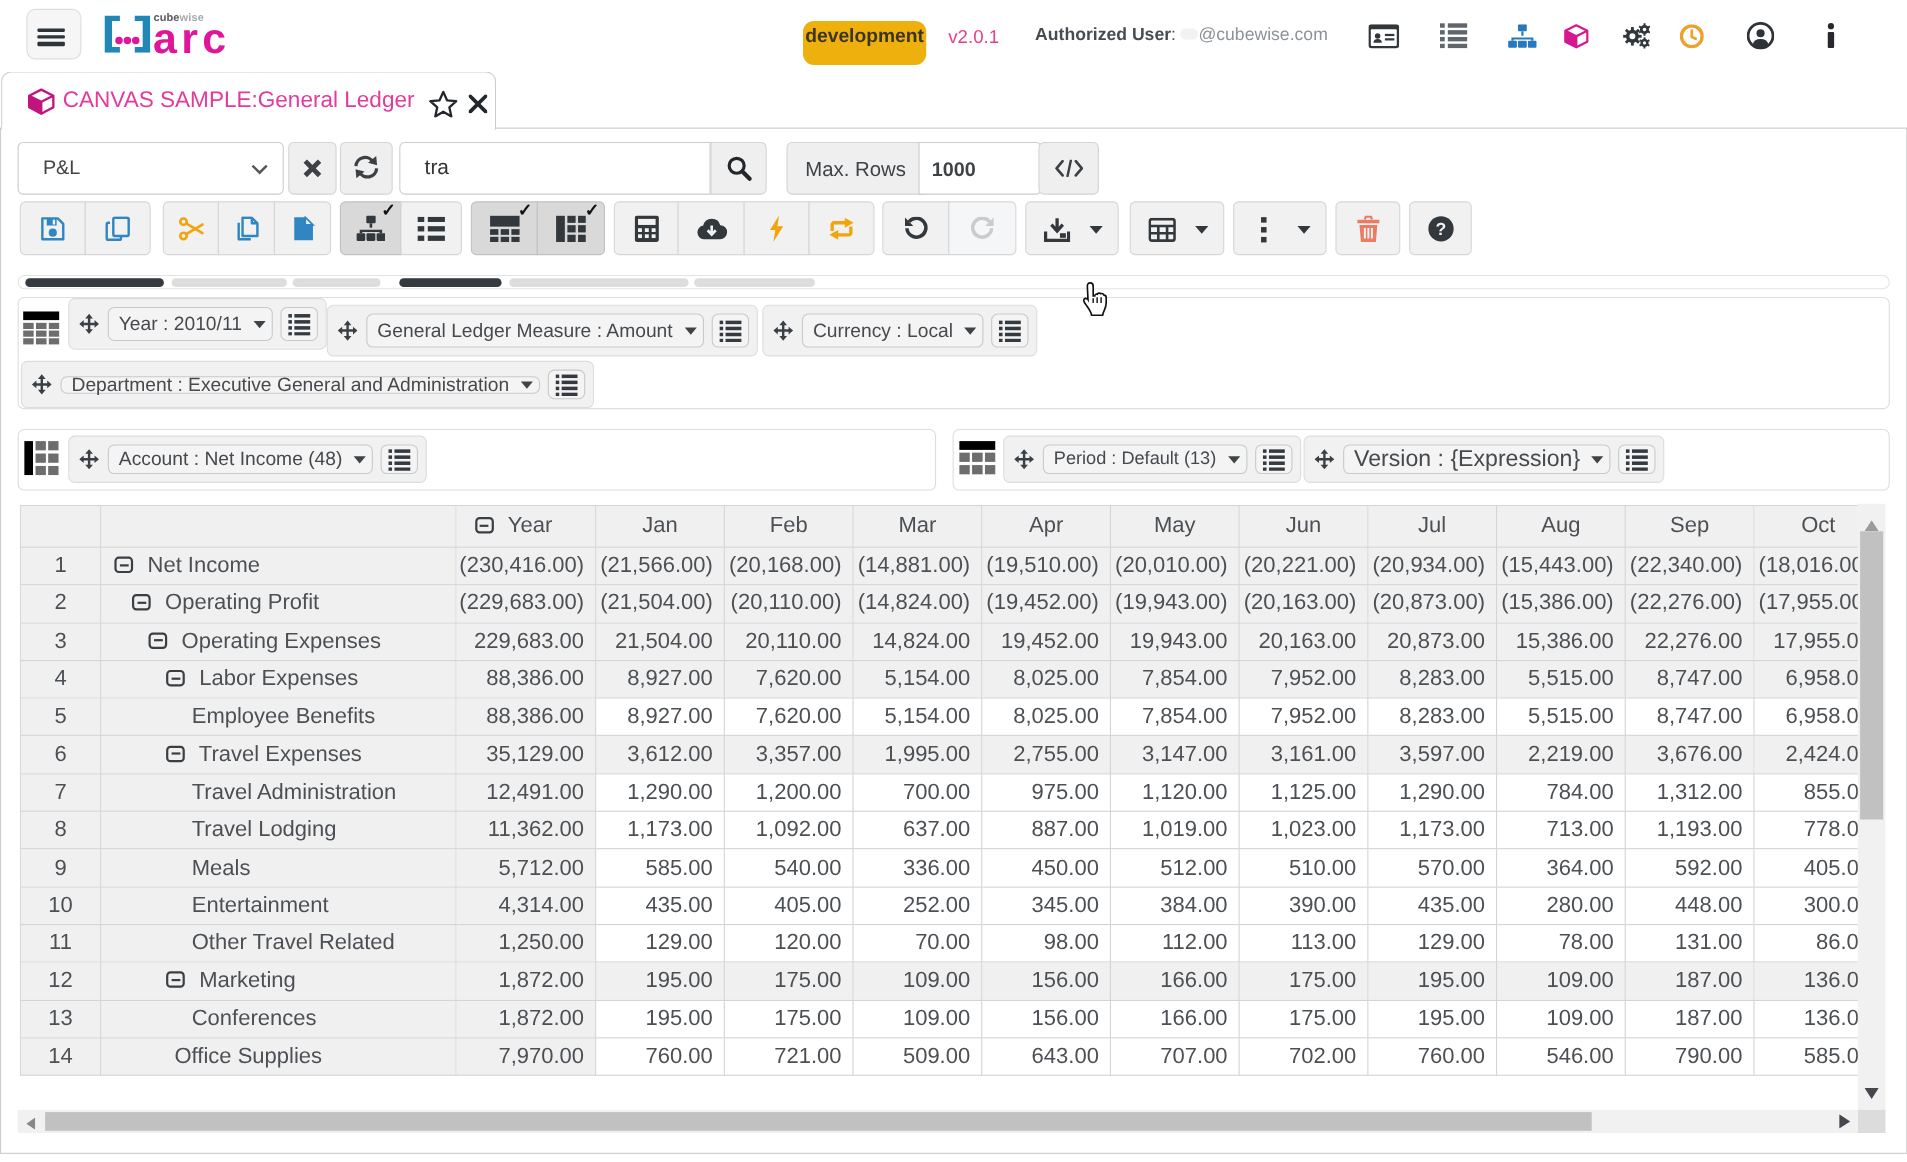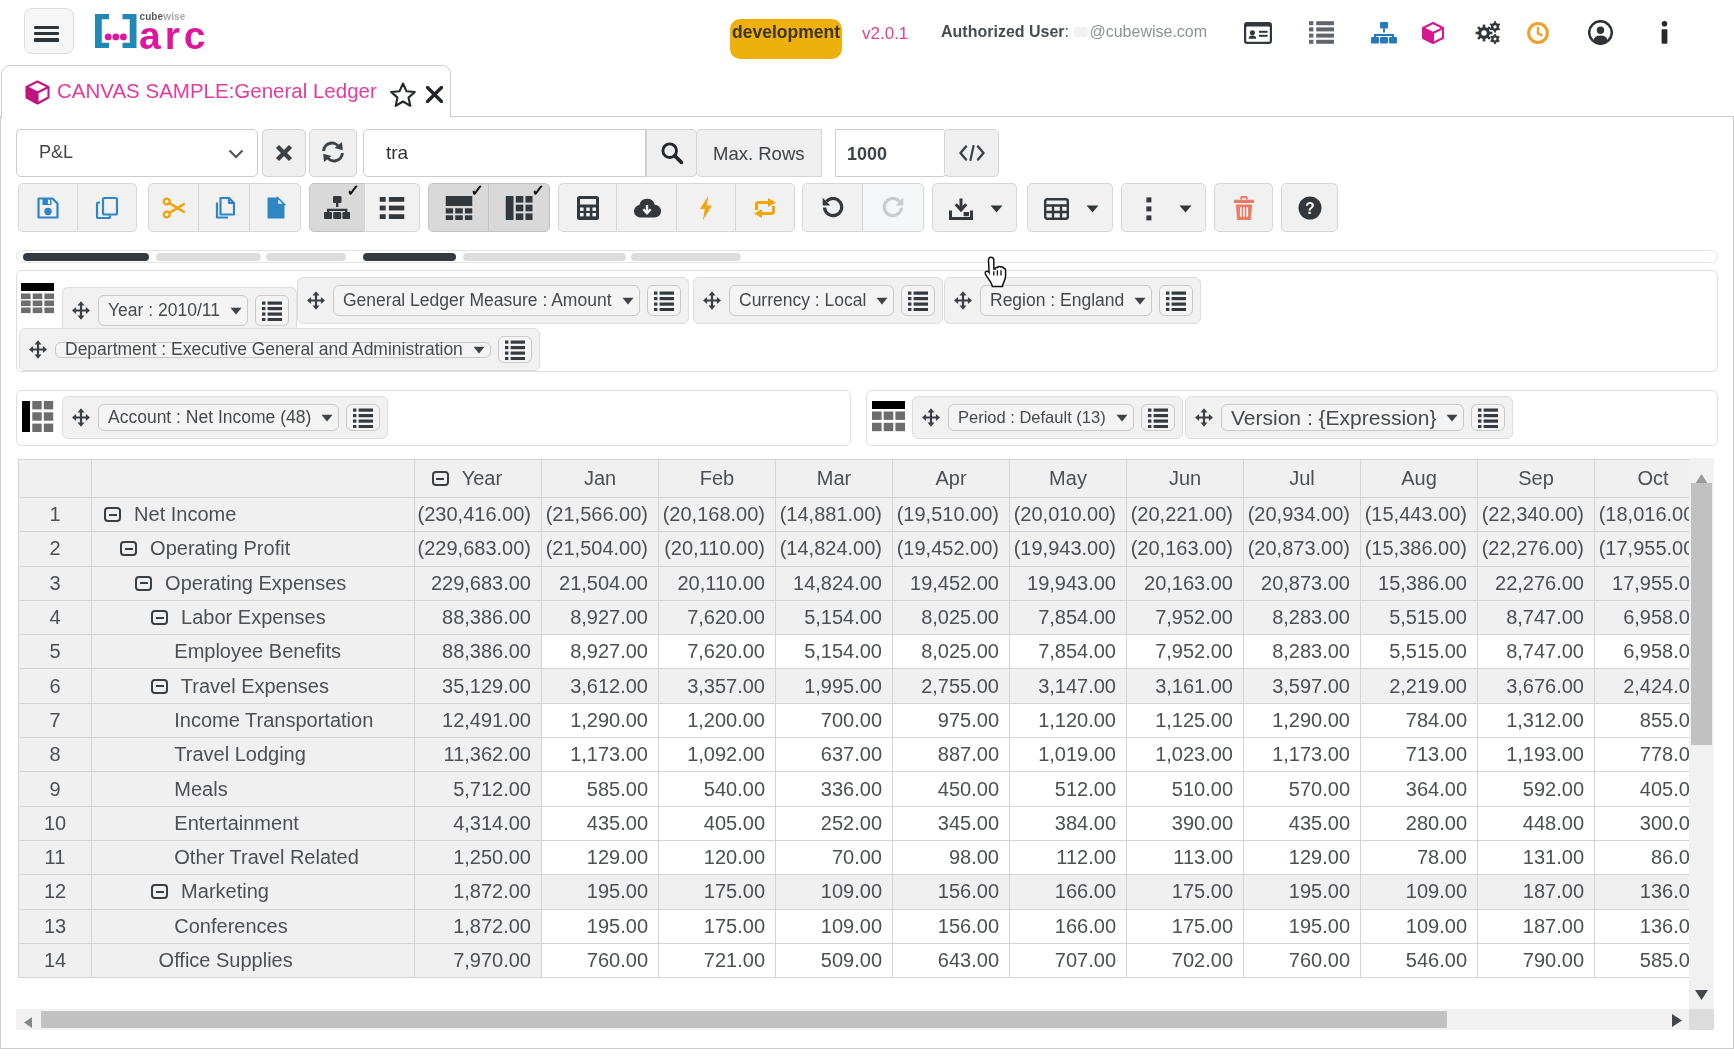--- a/index.html
+++ b/index.html
@@ -189,21 +189,21 @@
     </div>
 <div class="ctl" style="left:363px; top:129px; width:283px; height:48px; border-radius:5px 0 0 5px;">
       <span style="position:absolute;left:22px;top:12px;font-size:19px;color:#333;">tra</span>
     </div>
 <div class="btn" style="left:646px; top:129px; width:51px; height:48px; border-radius:0 5px 5px 0;">
       <svg class="cc" width="23" height="23" viewBox="0 0 23 23">
         <circle cx="9.2" cy="9.2" r="6.8" fill="none" stroke="#23272b" stroke-width="2.9"></circle>
         <path d="M14.4 14.4 L21 21" stroke="#23272b" stroke-width="3.8" stroke-linecap="round"></path>
       </svg>
     </div>
-<div class="btn" style="left:696px; top:129px; width:126px; height:48px; border-radius:5px 0 0 5px;">
+<div class="btn" style="left:715px; top:129px; width:126px; height:48px; border-radius:5px 0 0 5px;">
       <span style="position:absolute;left:16px;top:13px;font-size:18.5px;color:#3e4347;">Max. Rows</span>
     </div>
 <div class="ctl" style="left:835px; top:129px; width:112px; height:48px; border-radius:0 5px 5px 0;font-weight:bold;">
       <span style="position:absolute;left:11px;top:14px;font-size:18px;color:#3e4347;">1000</span>
     </div>
 <div class="btn" style="left:944px; top:129px; width:55px; height:48px;">
       <svg class="cc" width="26" height="16" viewBox="0 0 26 16">
         <path d="M7 1.5 L1.5 8 L7 14.5 M19 1.5 L24.5 8 L19 14.5" fill="none" stroke="#3c4146" stroke-width="2.4" stroke-linecap="round" stroke-linejoin="round"></path>
         <path d="M14.5 1 L11.5 15" stroke="#3c4146" stroke-width="2.2" stroke-linecap="round"></path>
       </svg>
@@ -401,21 +401,21 @@
         <rect x="0" y="10.5" width="9.6" height="5.6" fill="#6d6d6d"></rect>
         <rect x="11.7" y="10.5" width="9.6" height="5.6" fill="#6d6d6d"></rect>
         <rect x="23.4" y="10.5" width="9.6" height="5.6" fill="#6d6d6d"></rect>
         <rect x="0" y="17.5" width="9.6" height="5.6" fill="#6d6d6d"></rect>
         <rect x="11.7" y="17.5" width="9.6" height="5.6" fill="#6d6d6d"></rect>
         <rect x="23.4" y="17.5" width="9.6" height="5.6" fill="#6d6d6d"></rect>
         <rect x="0" y="24.5" width="9.6" height="5.6" fill="#6d6d6d"></rect>
         <rect x="11.7" y="24.5" width="9.6" height="5.6" fill="#6d6d6d"></rect>
         <rect x="23.4" y="24.5" width="9.6" height="5.6" fill="#6d6d6d"></rect>
       </svg></div>
-<div class="chipgrp" style="left:62px; top:287px; height:47px;">
+<div class="chipgrp" style="left:62px; top:271px; height:47px;">
       <span class="mv">
         <svg width="18" height="19" viewBox="0 0 18 19">
           <g fill="#3a4046">
             <path d="M9 0.3 L12.5 4.6 L10.1 4.6 L10.1 8.4 L13.9 8.4 L13.9 6 L18 9.5 L13.9 13 L13.9 10.6 L10.1 10.6 L10.1 14.4 L12.5 14.4 L9 18.7 L5.5 14.4 L7.9 14.4 L7.9 10.6 L4.1 10.6 L4.1 13 L0 9.5 L4.1 6 L4.1 8.4 L7.9 8.4 L7.9 4.6 L5.5 4.6 Z"></path>
           </g>
         </svg>
       </span>
       <span class="chipbtn" style="height:31px; font-size:17.5px;">Year : 2010/11<svg width="12" height="8" viewBox="0 0 12 8" style="margin-left:10px;">
           <path d="M0.5 0.8 L11.5 0.8 L6 7.4 Z" fill="#3e4347"></path>
         </svg></span>
@@ -458,44 +458,20 @@
     </div>
 <div class="chipgrp" style="left:693px; top:277px; height:47px;">
       <span class="mv">
         <svg width="18" height="19" viewBox="0 0 18 19">
           <g fill="#3a4046">
             <path d="M9 0.3 L12.5 4.6 L10.1 4.6 L10.1 8.4 L13.9 8.4 L13.9 6 L18 9.5 L13.9 13 L13.9 10.6 L10.1 10.6 L10.1 14.4 L12.5 14.4 L9 18.7 L5.5 14.4 L7.9 14.4 L7.9 10.6 L4.1 10.6 L4.1 13 L0 9.5 L4.1 6 L4.1 8.4 L7.9 8.4 L7.9 4.6 L5.5 4.6 Z"></path>
           </g>
         </svg>
       </span>
       <span class="chipbtn" style="height:31px; font-size:17.5px;">Currency : Local<svg width="12" height="8" viewBox="0 0 12 8" style="margin-left:10px;">
-          <path d="M0.5 0.8 L11.5 0.8 L6 7.4 Z" fill="#3e4347"></path>
-        </svg></span>
-      <span class="chiplist" style="height:31px;">
-        <svg width="20" height="21" viewBox="0 0 20 21">
-          <rect x="0" y="1.5" width="3.4" height="3.2" fill="#343a40"></rect>
-          <rect x="5.6" y="1.5" width="15.4" height="3.2" fill="#343a40"></rect>
-          <rect x="0" y="7.0" width="3.4" height="3.2" fill="#343a40"></rect>
-          <rect x="5.6" y="7.0" width="15.4" height="3.2" fill="#343a40"></rect>
-          <rect x="0" y="12.5" width="3.4" height="3.2" fill="#343a40"></rect>
-          <rect x="5.6" y="12.5" width="15.4" height="3.2" fill="#343a40"></rect>
-          <rect x="0" y="18.0" width="3.4" height="3.2" fill="#343a40"></rect>
-          <rect x="5.6" y="18.0" width="15.4" height="3.2" fill="#343a40"></rect>
-        </svg>
-      </span>
-    </div>
-<div class="chipgrp" style="left:944px; top:277px; height:47px;">
-      <span class="mv">
-        <svg width="18" height="19" viewBox="0 0 18 19">
-          <g fill="#3a4046">
-            <path d="M9 0.3 L12.5 4.6 L10.1 4.6 L10.1 8.4 L13.9 8.4 L13.9 6 L18 9.5 L13.9 13 L13.9 10.6 L10.1 10.6 L10.1 14.4 L12.5 14.4 L9 18.7 L5.5 14.4 L7.9 14.4 L7.9 10.6 L4.1 10.6 L4.1 13 L0 9.5 L4.1 6 L4.1 8.4 L7.9 8.4 L7.9 4.6 L5.5 4.6 Z"></path>
-          </g>
-        </svg>
-      </span>
-      <span class="chipbtn" style="height:31px; font-size:17.5px;">Region : England<svg width="12" height="8" viewBox="0 0 12 8" style="margin-left:10px;">
           <path d="M0.5 0.8 L11.5 0.8 L6 7.4 Z" fill="#3e4347"></path>
         </svg></span>
       <span class="chiplist" style="height:31px;">
         <svg width="20" height="21" viewBox="0 0 20 21">
           <rect x="0" y="1.5" width="3.4" height="3.2" fill="#343a40"></rect>
           <rect x="5.6" y="1.5" width="15.4" height="3.2" fill="#343a40"></rect>
           <rect x="0" y="7.0" width="3.4" height="3.2" fill="#343a40"></rect>
           <rect x="5.6" y="7.0" width="15.4" height="3.2" fill="#343a40"></rect>
           <rect x="0" y="12.5" width="3.4" height="3.2" fill="#343a40"></rect>
           <rect x="5.6" y="12.5" width="15.4" height="3.2" fill="#343a40"></rect>
@@ -738,21 +714,21 @@
             <td class="gray">2,755.00</td>
             <td class="gray">3,147.00</td>
             <td class="gray">3,161.00</td>
             <td class="gray">3,597.00</td>
             <td class="gray">2,219.00</td>
             <td class="gray">3,676.00</td>
             <td class="gray">2,424.00</td>
           </tr>
           <tr style="height:34.3px">
             <td class="rnum">7</td>
-            <td class="acct"><span style="padding-left:82.3px">Income Transportation</span></td>
+            <td class="acct"><span style="padding-left:82.3px">Travel Administration</span></td>
             <td class="gray">12,491.00</td>
             <td class="">1,290.00</td>
             <td class="">1,200.00</td>
             <td class="">700.00</td>
             <td class="">975.00</td>
             <td class="">1,120.00</td>
             <td class="">1,125.00</td>
             <td class="">1,290.00</td>
             <td class="">784.00</td>
             <td class="">1,312.00</td>

